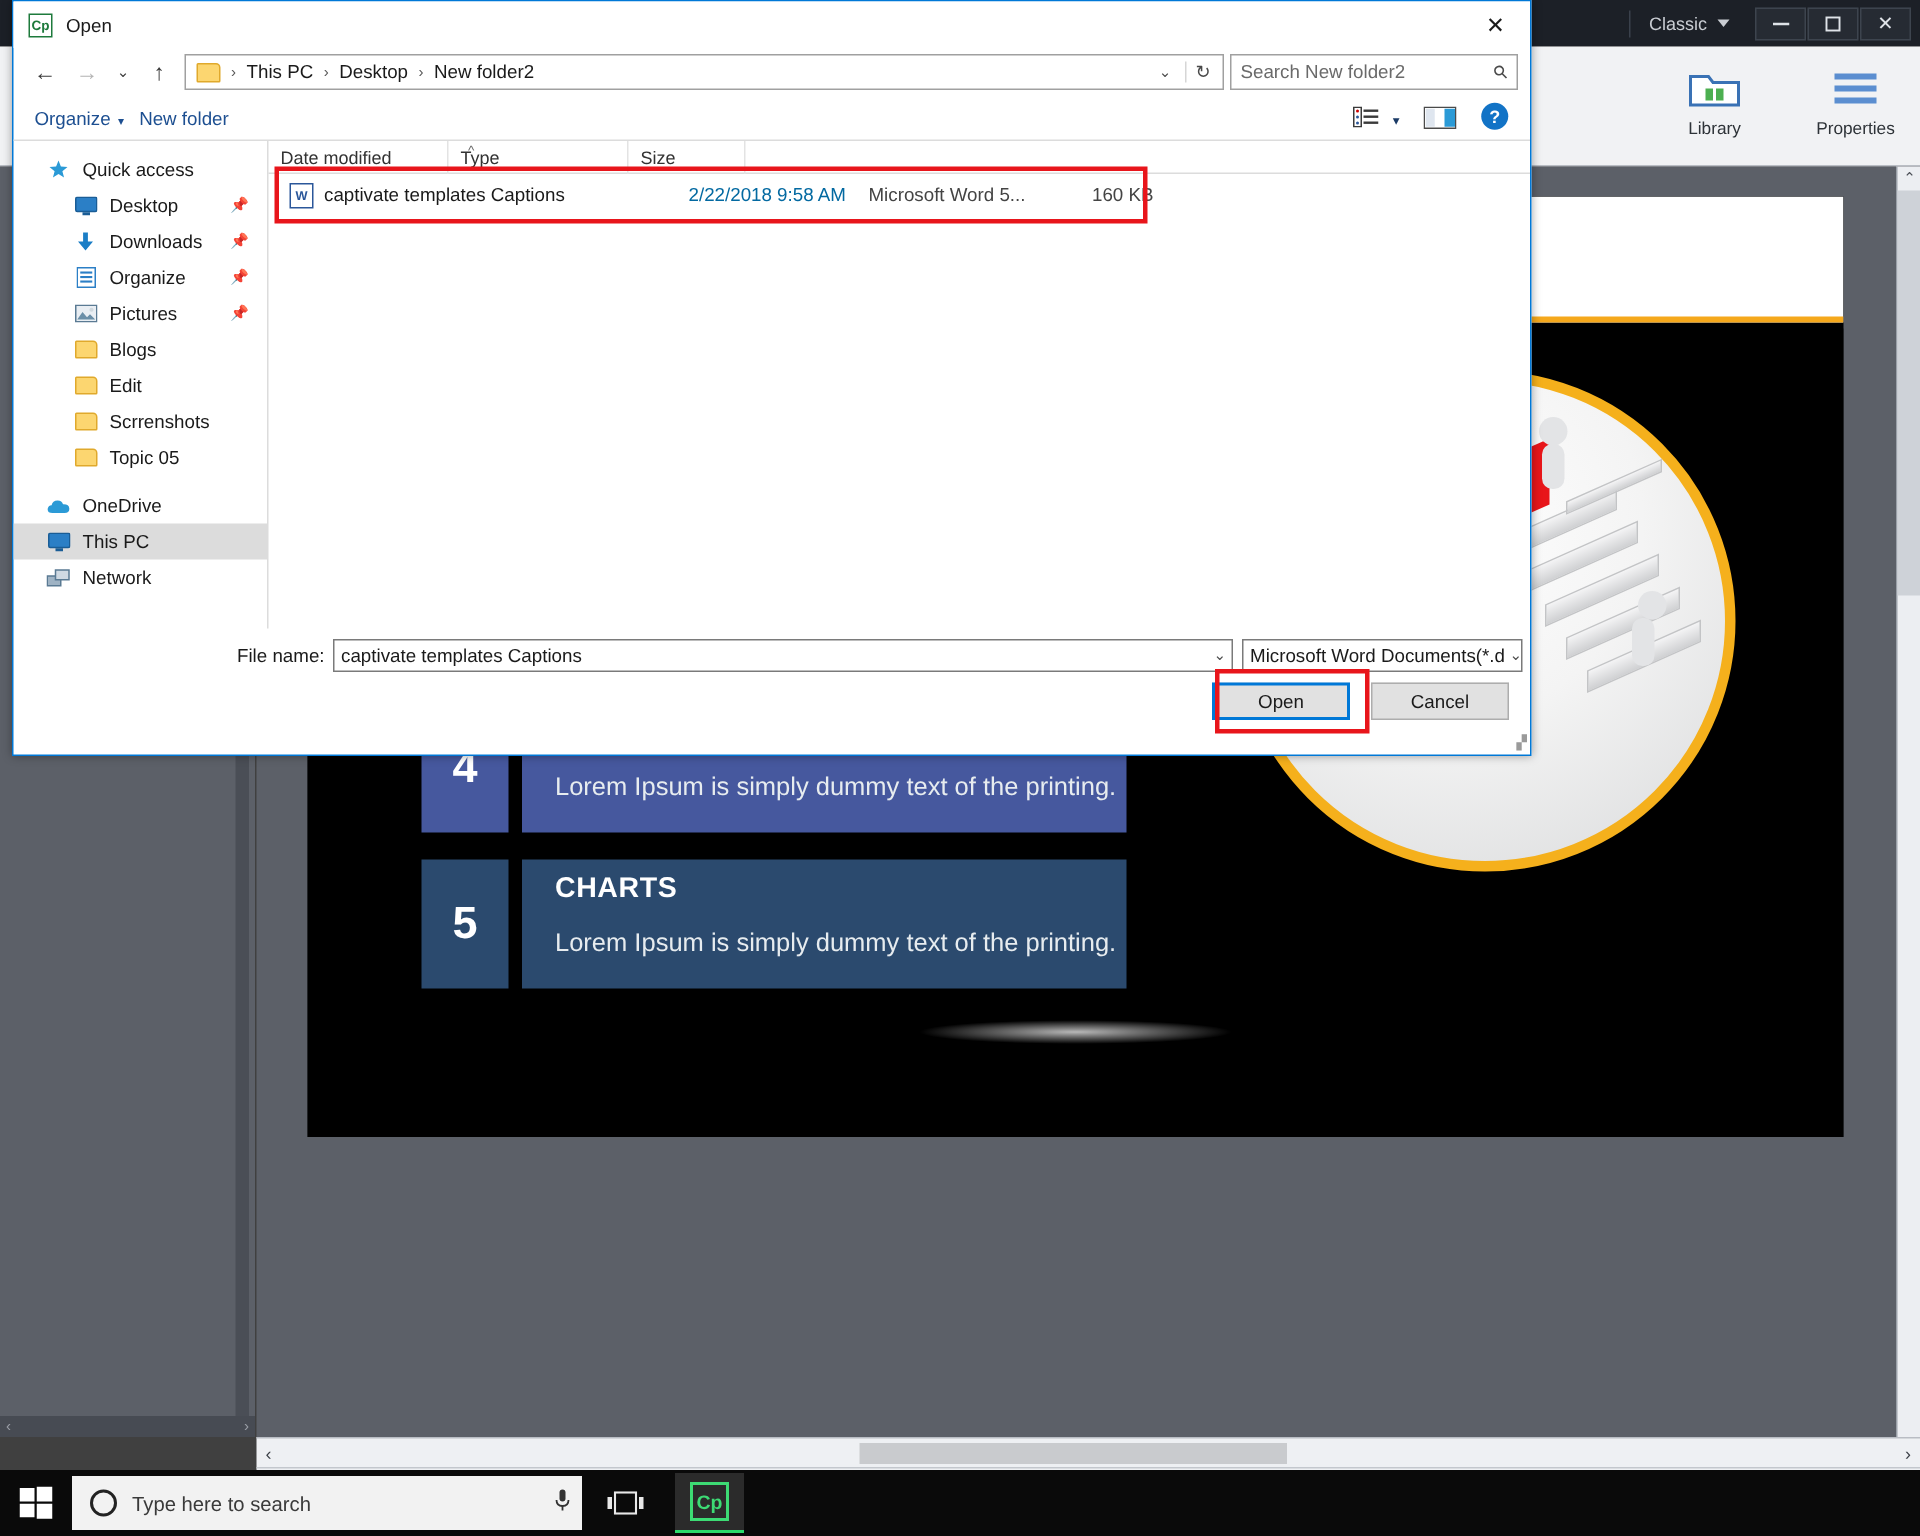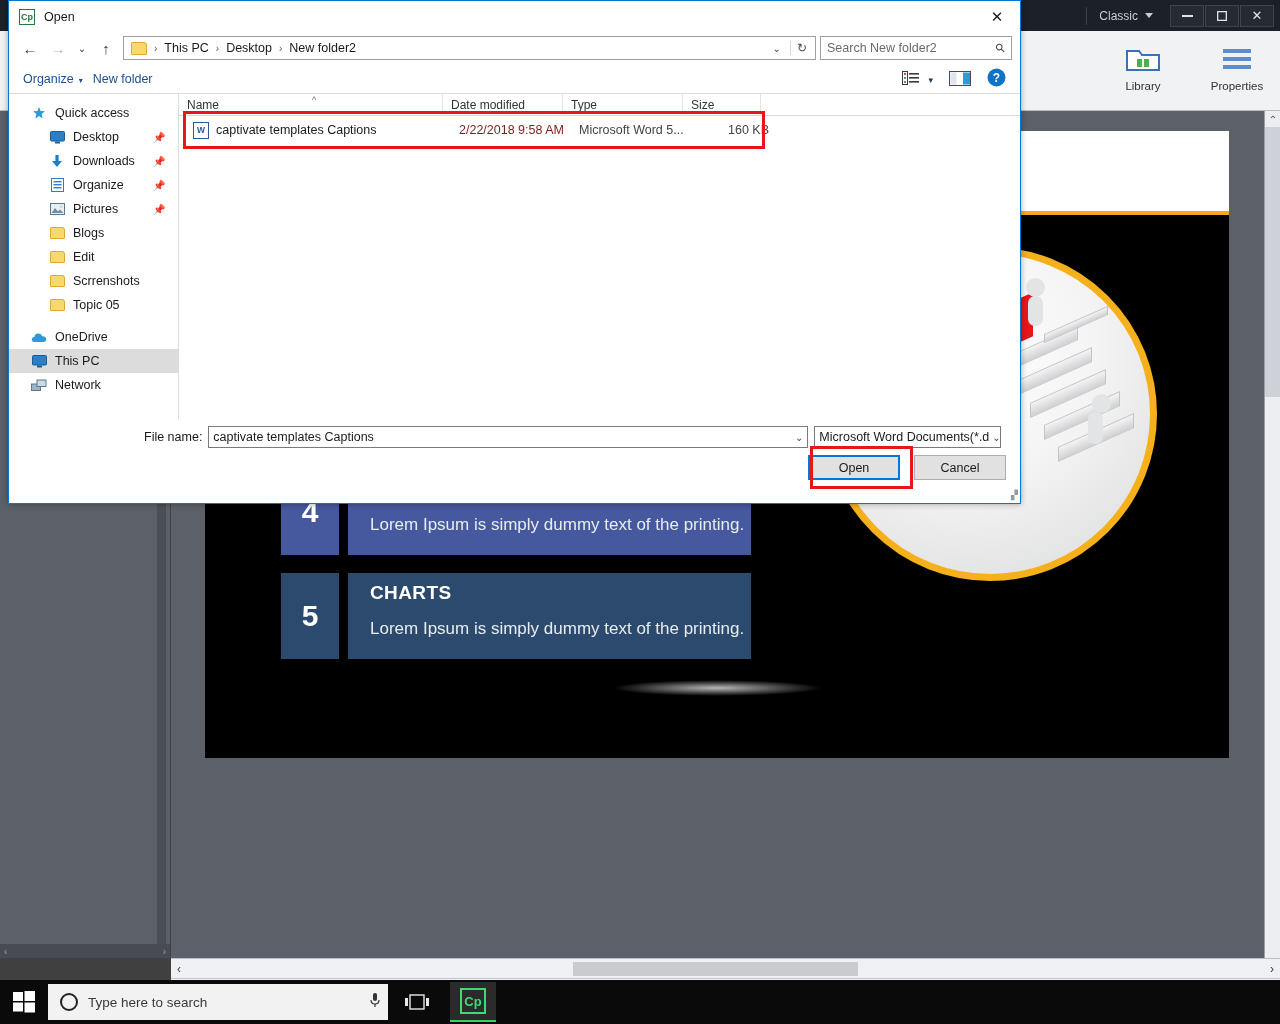--- a/index.html
+++ b/index.html
@@ -213,21 +213,21 @@
   .dlg-files { flex: 1; position: relative; }
   .col-head { height: 22px; display: flex; border-bottom: 1px solid #dcdcdc; font-size: 12px; color: #333; align-items: center; position: relative; }
   .col { border-right: 1px solid #e3e3e3; height: 22px; line-height: 22px; padding-left: 8px; }
   .sort-caret { position: absolute; left: 133px; top: 1px; font-size: 9px; color: #6a6a6a; }
   .file-row { height: 28px; display: flex; align-items: center; font-size: 12.5px; color: #1a1a1a; }
   .word-ico { width: 16px; height: 17px; background: #fff; border: 1px solid #2b579a; margin: 0 7px 0 14px; color: #2b579a; font-size: 8.5px; font-weight: bold; display: flex; align-items: center; justify-content: center; flex: none; }
   .hl-box { position: absolute; left: 4px; top: 17px; width: 582px; height: 38px; border: 3px solid #e8151b; pointer-events: none; }
 
   .dlg-bottom { height: 84px; position: relative; }
   .fn-row { position: absolute; left: 135px; top: 7px; display: flex; align-items: center; gap: 6px; }
-  .fn-label { font-size: 12.5px; color: #1a1a1a; }
+  .fn-label { font-size: 12.5px; color: #1a1a1a; margin-left: 14px; }
   .fn-input {
     width: 600px; height: 22px; border: 1px solid #7a7a7a; background: #fff;
     display: flex; align-items: center; padding: 0 4px; font-size: 12.5px; color: #1a1a1a;
   }
   .fn-input .caret { margin-left: auto; font-size: 10px; color: #4a4a4a; }
   .type-select {
     width: 187px; height: 22px; border: 1px solid #7a7a7a; background: #fff;
     display: flex; align-items: center; padding: 0 4px; font-size: 12.5px; color: #1a1a1a; overflow: hidden; white-space: nowrap;
   }
   .type-select .caret { margin-left: auto; font-size: 10px; color: #4a4a4a; padding-left: 3px; }
@@ -638,31 +638,30 @@
               <rect x="0.5" y="5" width="9" height="6.5" fill="#9fb3c4" stroke="#5a7a93"></rect>
               <rect x="6" y="1" width="9" height="6.5" fill="#cfd9e2" stroke="#5a7a93"></rect>
             </svg>
           </span>
         <span>Network</span>
       </div>
     </div>
 
     <div class="dlg-files">
       <div class="col-head">
-        <div class="col" style="width:264px;">Name</div>
         <div class="col" style="width:120px;">Date modified</div>
         <div class="col" style="width:120px;">Type</div>
         <div class="col" style="width:78px;">Size</div>
         <span class="sort-caret">^</span>
       </div>
 
       <div class="file-row">
         <span class="word-ico">W</span>
         <span style="width:243px;">captivate templates Captions</span>
-        <span style="width:120px;color:#7f1d1d;">2/22/2018 9:58 AM</span>
+        <span style="width:120px;color:#0369a1;">2/22/2018 9:58 AM</span>
         <span style="width:120px;color:#444;">Microsoft Word 5...</span>
         <span style="width:70px;color:#444;text-align:right;">160 KB</span>
       </div>
 
       <div class="hl-box"></div>
     </div>
   </div>
 
   <div class="dlg-bottom">
     <div class="fn-row">

